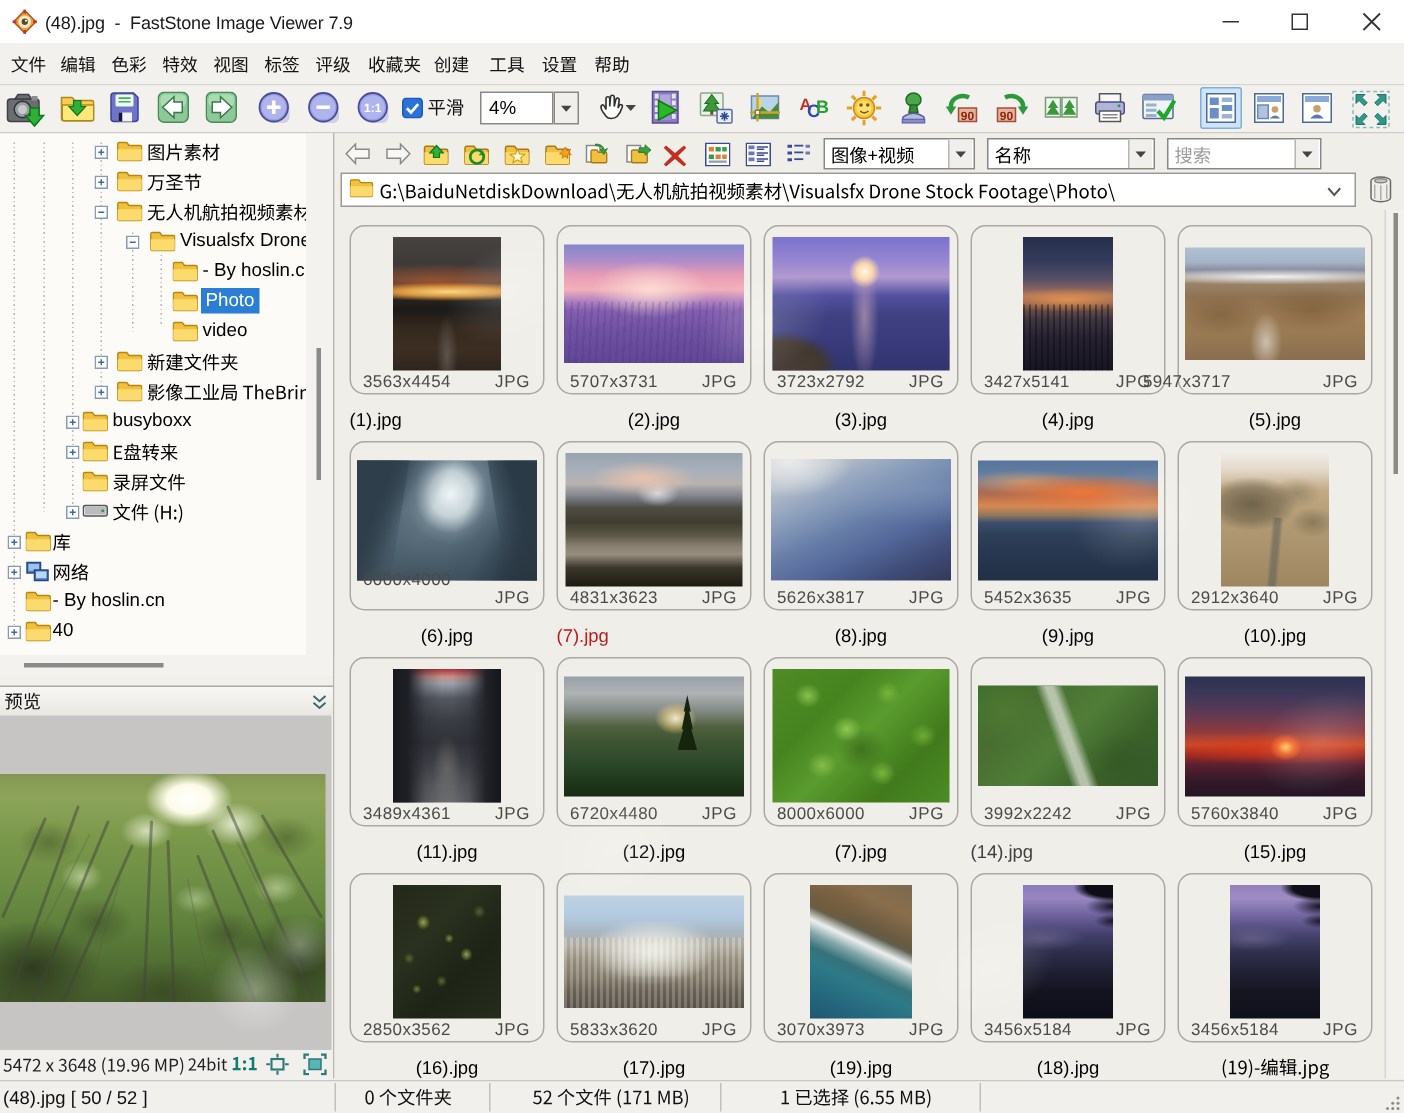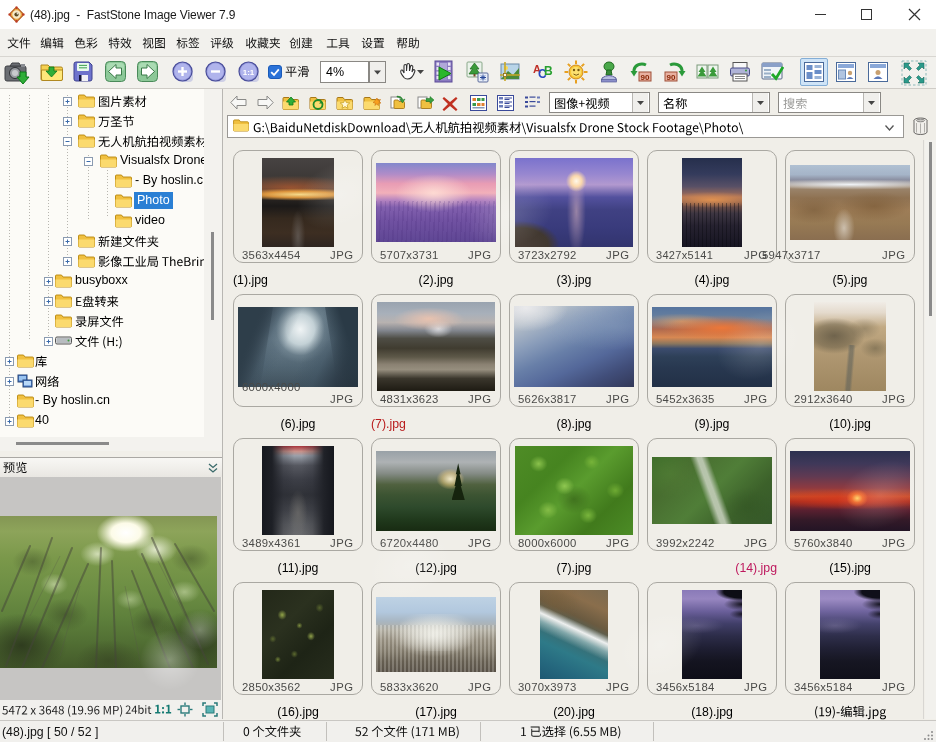--- a/index.html
+++ b/index.html
@@ -733,21 +733,21 @@
 <div style="position:absolute;left:371px;top:561px;width:130px;text-align:center;font-size:12.3px;color:#000">(12).jpg</div>
 <div style="position:absolute;left:509px;top:438px;width:130px;height:113px;border:1px solid #aaa8a2;border-radius:10px"></div>
 <div style="position:absolute;left:514.7px;top:446.0px;width:118.6px;height:89.0px;overflow:hidden;background:radial-gradient(10% 12% at 20% 20%, rgba(145,200,80,.9), rgba(0,0,0,0) 75%),radial-gradient(9% 11% at 65% 18%, rgba(125,185,60,.85), rgba(0,0,0,0) 75%),radial-gradient(11% 13% at 42% 45%, rgba(150,205,85,.9), rgba(0,0,0,0) 75%),radial-gradient(10% 12% at 85% 50%, rgba(120,180,55,.8), rgba(0,0,0,0) 75%),radial-gradient(11% 13% at 28% 72%, rgba(140,195,75,.85), rgba(0,0,0,0) 75%),radial-gradient(10% 12% at 62% 78%, rgba(130,190,65,.85), rgba(0,0,0,0) 75%),radial-gradient(18% 20% at 50% 60%, rgba(55,100,25,.7), rgba(0,0,0,0) 80%),linear-gradient(135deg, #4f8c26 0%, #468420 30%, #5a9c2e 50%, #417a1c 75%, #4c8c26 100%)"></div>
 <div style="position:absolute;left:518px;top:537px;font-size:11.3px;color:#4a4a48;letter-spacing:0.3px">8000x6000</div>
 <div style="position:absolute;left:606px;top:537px;font-size:11.3px;color:#4a4a48;letter-spacing:0.5px">JPG</div>
 <div style="position:absolute;left:509px;top:561px;width:130px;text-align:center;font-size:12.3px;color:#000">(7).jpg</div>
 <div style="position:absolute;left:647px;top:438px;width:130px;height:113px;border:1px solid #aaa8a2;border-radius:10px"></div>
 <div style="position:absolute;left:652.0px;top:456.8px;width:120.0px;height:67.4px;overflow:hidden;background:linear-gradient(70deg, rgba(60,97,42,0) 43%, rgba(195,205,185,.9) 48%, rgba(195,205,185,.9) 51%, rgba(60,97,42,0) 56%),radial-gradient(25% 35% at 15% 25%, rgba(85,130,55,.55), rgba(0,0,0,0)),radial-gradient(20% 30% at 80% 75%, rgba(50,85,35,.6), rgba(0,0,0,0)),linear-gradient(135deg, #3e6e2a 0%, #486e30 25%, #507e38 50%, #3c612a 75%, #35582a 100%)"></div>
 <div style="position:absolute;left:656px;top:537px;font-size:11.3px;color:#4a4a48;letter-spacing:0.3px">3992x2242</div>
 <div style="position:absolute;left:744px;top:537px;font-size:11.3px;color:#4a4a48;letter-spacing:0.5px">JPG</div>
-<div style="position:absolute;left:647px;top:561px;width:130px;text-align:right;font-size:12.3px;color:#be185d">(14).jpg</div>
+<div style="position:absolute;left:647px;top:561px;width:130px;text-align:left;font-size:12.3px;color:#404040">(14).jpg</div>
 <div style="position:absolute;left:785px;top:438px;width:130px;height:113px;border:1px solid #aaa8a2;border-radius:10px"></div>
 <div style="position:absolute;left:790.0px;top:450.5px;width:120.0px;height:80.0px;overflow:hidden;background:radial-gradient(9% 11% at 56% 59%, #ffd060, rgba(255,120,40,.7) 50%, rgba(200,80,40,0) 100%),radial-gradient(70% 13% at 50% 60%, rgba(215,55,28,.85), rgba(120,40,40,0)),linear-gradient(180deg, #2c3150 0%, #3f3859 16%, #613a52 32%, #8e3a40 46%, #c84e28 57%, #a82e20 63%, #5a2030 74%, #341a28 86%, #231425 100%)"></div>
 <div style="position:absolute;left:794px;top:537px;font-size:11.3px;color:#4a4a48;letter-spacing:0.3px">5760x3840</div>
 <div style="position:absolute;left:882px;top:537px;font-size:11.3px;color:#4a4a48;letter-spacing:0.5px">JPG</div>
 <div style="position:absolute;left:785px;top:561px;width:130px;text-align:center;font-size:12.3px;color:#000">(15).jpg</div>
 <div style="position:absolute;left:233px;top:582px;width:130px;height:113px;border:1px solid #aaa8a2;border-radius:10px"></div>
 <div style="position:absolute;left:262.4px;top:590.0px;width:71.2px;height:89.0px;overflow:hidden;background:radial-gradient(9% 8% at 28% 28%, rgba(165,185,80,.85), rgba(0,0,0,0) 70%),radial-gradient(8% 7% at 68% 52%, rgba(170,190,85,.8), rgba(0,0,0,0) 70%),radial-gradient(6% 5% at 52% 40%, rgba(160,180,75,.7), rgba(0,0,0,0) 70%),radial-gradient(6% 5% at 22% 78%, rgba(150,172,70,.65), rgba(0,0,0,0) 70%),radial-gradient(7% 6% at 45% 72%, rgba(140,160,65,.55), rgba(0,0,0,0) 70%),radial-gradient(8% 7% at 80% 20%, rgba(130,150,60,.5), rgba(0,0,0,0) 70%),radial-gradient(7% 6% at 15% 55%, rgba(135,155,62,.5), rgba(0,0,0,0) 70%),linear-gradient(135deg, #232819 0%, #2b311f 35%, #1e2416 65%, #272d1d 100%)"></div>
 <div style="position:absolute;left:242px;top:681px;font-size:11.3px;color:#4a4a48;letter-spacing:0.3px">2850x3562</div>
 <div style="position:absolute;left:330px;top:681px;font-size:11.3px;color:#4a4a48;letter-spacing:0.5px">JPG</div>
 <div style="position:absolute;left:233px;top:705px;width:130px;text-align:center;font-size:12.3px;color:#000">(16).jpg</div>
@@ -756,21 +756,21 @@
     <div style="position:absolute;left:0;top:38%;width:100%;height:62%;background:repeating-linear-gradient(90deg, rgba(246,246,240,.26) 0 2px, rgba(140,138,130,.16) 2px 4px)"></div>
     <div style="position:absolute;left:20%;top:22%;width:60%;height:50%;background:radial-gradient(60% 60% at 50% 50%, rgba(244,244,238,.7), rgba(0,0,0,0))"></div>
   </div>
 <div style="position:absolute;left:380px;top:681px;font-size:11.3px;color:#4a4a48;letter-spacing:0.3px">5833x3620</div>
 <div style="position:absolute;left:468px;top:681px;font-size:11.3px;color:#4a4a48;letter-spacing:0.5px">JPG</div>
 <div style="position:absolute;left:371px;top:705px;width:130px;text-align:center;font-size:12.3px;color:#000">(17).jpg</div>
 <div style="position:absolute;left:509px;top:582px;width:130px;height:113px;border:1px solid #aaa8a2;border-radius:10px"></div>
 <div style="position:absolute;left:539.6px;top:590.0px;width:68.8px;height:89.0px;overflow:hidden;background:linear-gradient(205deg, rgba(0,0,0,0) 38%, rgba(255,255,255,.9) 45%, rgba(190,220,222,.55) 52%, rgba(0,0,0,0) 60%),radial-gradient(40% 25% at 20% 12%, rgba(120,95,60,.6), rgba(0,0,0,0)),linear-gradient(205deg, #7a6a50 0%, #8a6e4c 18%, #6a5a40 34%, #3c6a6e 52%, #2e7a88 68%, #25687e 84%, #1e5872 100%)"></div>
 <div style="position:absolute;left:518px;top:681px;font-size:11.3px;color:#4a4a48;letter-spacing:0.3px">3070x3973</div>
 <div style="position:absolute;left:606px;top:681px;font-size:11.3px;color:#4a4a48;letter-spacing:0.5px">JPG</div>
-<div style="position:absolute;left:509px;top:705px;width:130px;text-align:center;font-size:12.3px;color:#000">(20).jpg</div>
+<div style="position:absolute;left:509px;top:705px;width:130px;text-align:center;font-size:12.3px;color:#000">(19).jpg</div>
 <div style="position:absolute;left:647px;top:582px;width:130px;height:113px;border:1px solid #aaa8a2;border-radius:10px"></div>
 <div style="position:absolute;left:682.3px;top:590.0px;width:59.4px;height:89.0px;overflow:hidden;background:radial-gradient(55% 13% at 100% 2%, #0d0d15 0%, #0d0d15 55%, rgba(14,14,22,0) 80%),radial-gradient(38% 9% at 100% 16%, rgba(13,13,21,.95) 0%, rgba(14,14,22,0) 80%),radial-gradient(26% 7% at 100% 27%, rgba(13,13,21,.85) 0%, rgba(14,14,22,0) 80%),radial-gradient(45% 9% at 25% 40%, rgba(150,140,180,.35), rgba(0,0,0,0)),linear-gradient(180deg, #8a7ab8 0%, #9786c0 10%, #6a5f9a 24%, #403e68 38%, #2c2c48 52%, #1e1e32 66%, #141420 80%, #0e0e18 100%)"></div>
 <div style="position:absolute;left:656px;top:681px;font-size:11.3px;color:#4a4a48;letter-spacing:0.3px">3456x5184</div>
 <div style="position:absolute;left:744px;top:681px;font-size:11.3px;color:#4a4a48;letter-spacing:0.5px">JPG</div>
 <div style="position:absolute;left:647px;top:705px;width:130px;text-align:center;font-size:12.3px;color:#000">(18).jpg</div>
 <div style="position:absolute;left:785px;top:582px;width:130px;height:113px;border:1px solid #aaa8a2;border-radius:10px"></div>
 <div style="position:absolute;left:820.3px;top:590.0px;width:59.4px;height:89.0px;overflow:hidden;background:radial-gradient(55% 13% at 100% 2%, #0f0f19 0%, #0f0f19 55%, rgba(16,16,26,0) 80%),radial-gradient(38% 9% at 100% 16%, rgba(15,15,25,.95) 0%, rgba(16,16,26,0) 80%),radial-gradient(26% 7% at 100% 27%, rgba(15,15,25,.85) 0%, rgba(16,16,26,0) 80%),radial-gradient(45% 9% at 25% 40%, rgba(155,145,185,.35), rgba(0,0,0,0)),linear-gradient(180deg, #9282bc 0%, #9d8cc4 10%, #6f649e 24%, #44426c 38%, #2e2e4a 52%, #202034 66%, #161622 80%, #10101a 100%)"></div>
 <div style="position:absolute;left:794px;top:681px;font-size:11.3px;color:#4a4a48;letter-spacing:0.3px">3456x5184</div>
 <div style="position:absolute;left:882px;top:681px;font-size:11.3px;color:#4a4a48;letter-spacing:0.5px">JPG</div>
 <svg width="72" height="17" viewBox="0 -13.0 72 16.7" style="position:absolute;left:813.8995px;top:703.0px;overflow:visible">

